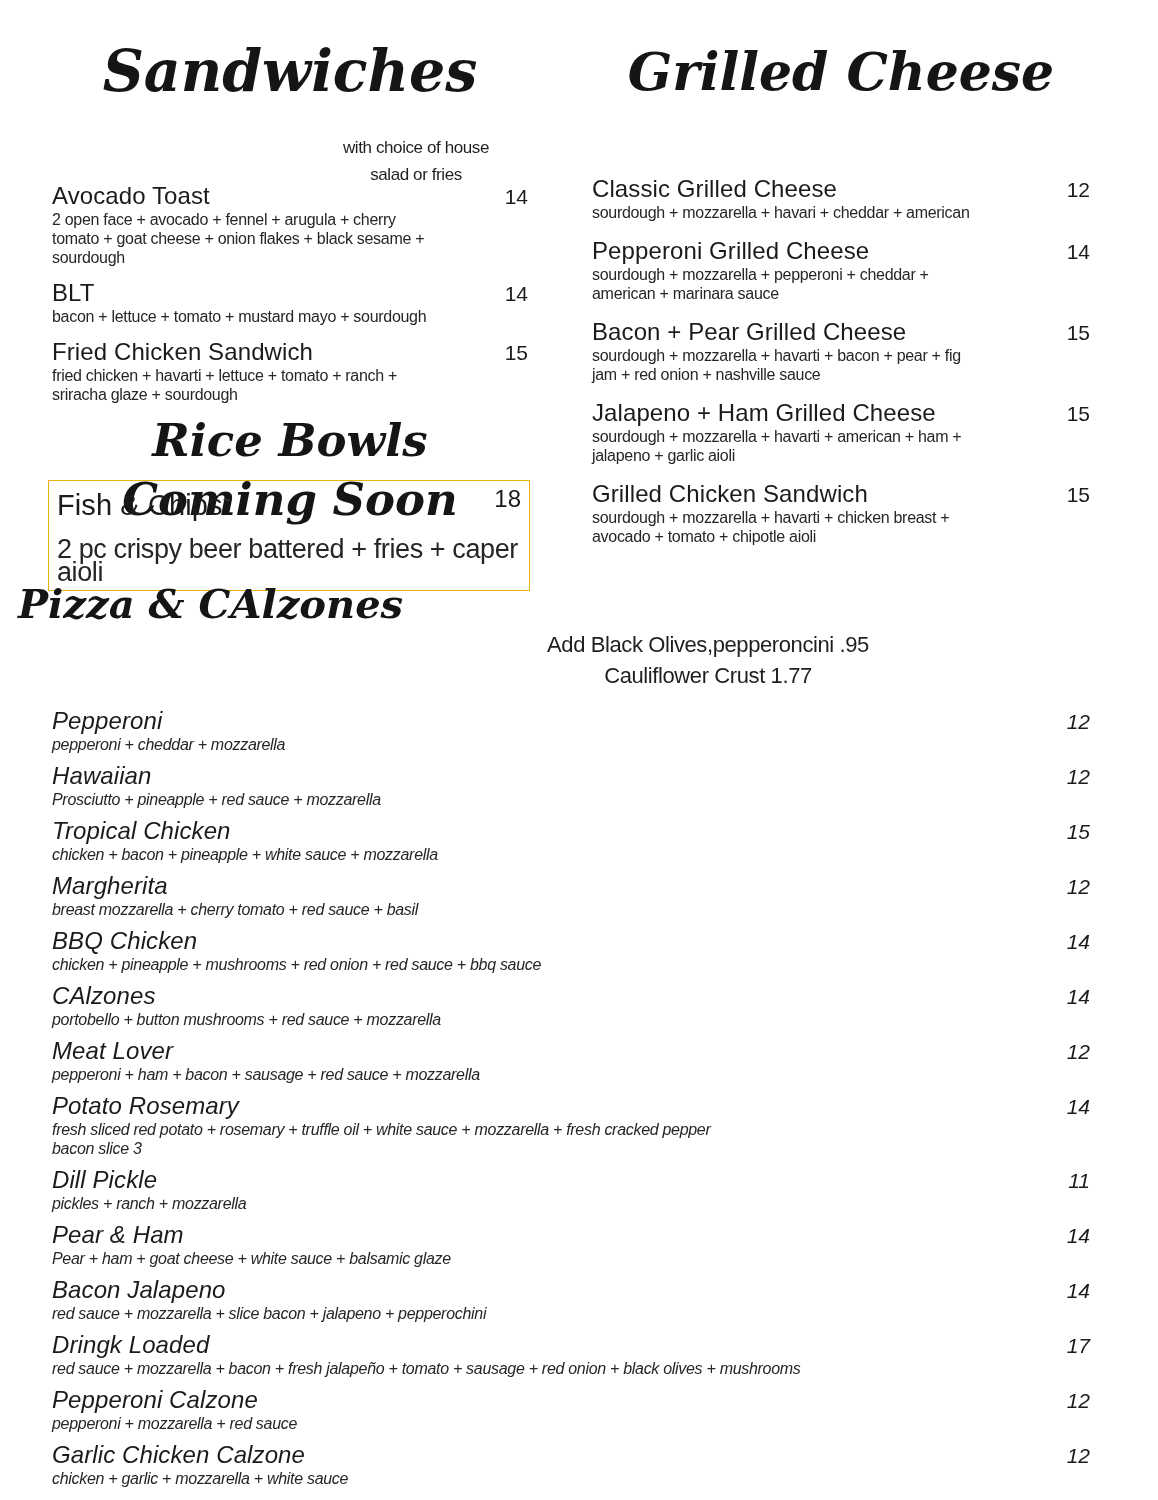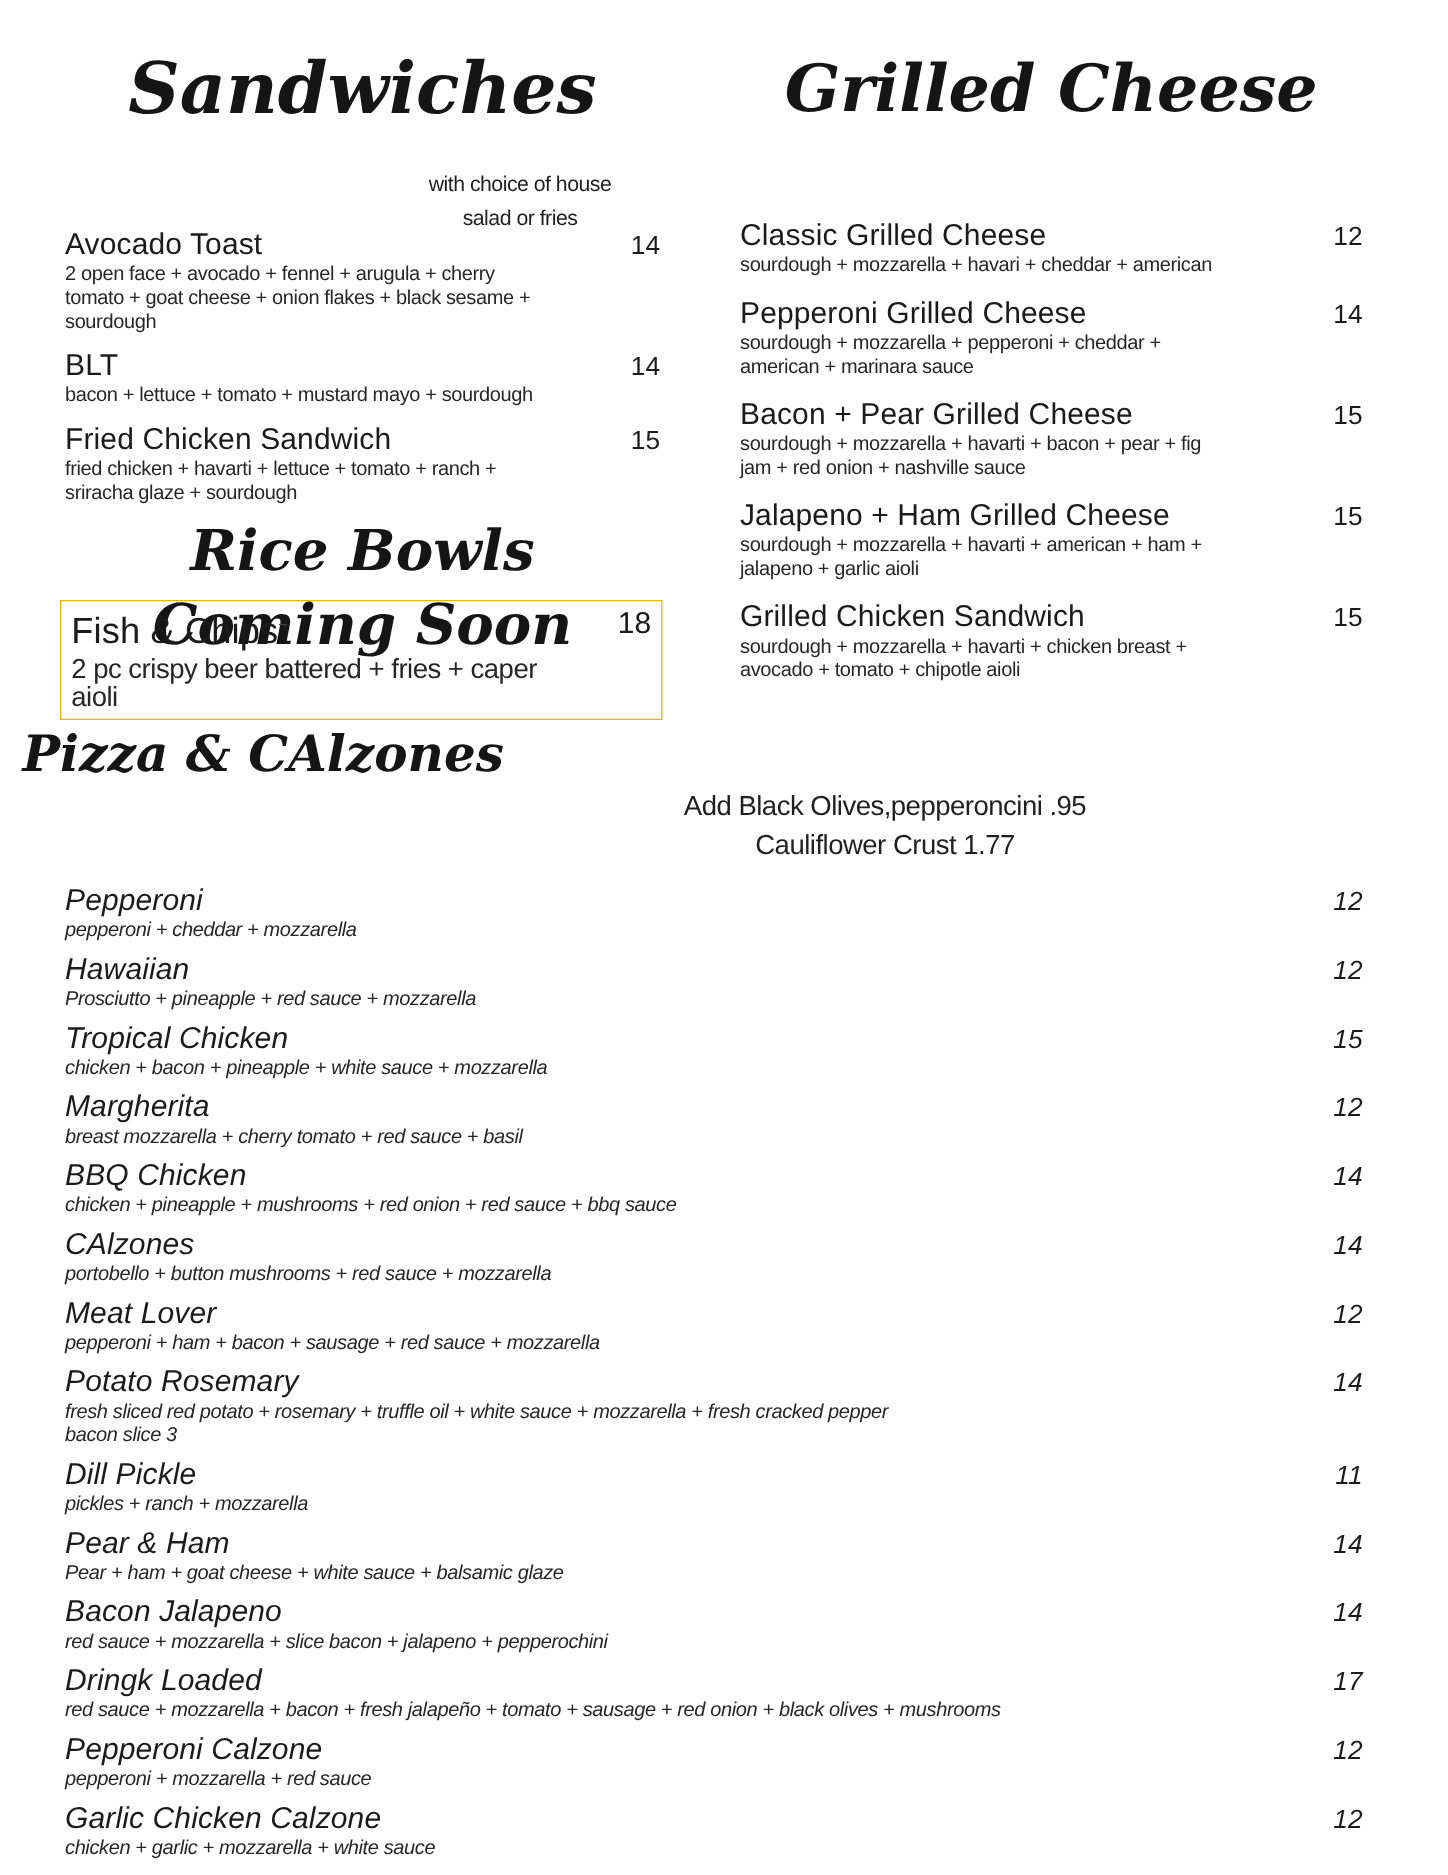--- a/index.html
+++ b/index.html
@@ -31,21 +31,21 @@
   #gc-items .item{margin-bottom:15px;}
   #pz-items .item{margin-bottom:8px;}
   .irow{display:flex;justify-content:space-between;align-items:flex-start;}
   .iname{font-size:24px;line-height:28px;letter-spacing:0.1px;color:#1b1b1b;}
   .iprice{font-size:21px;line-height:27px;padding-top:1px;color:#1b1b1b;}
   .idesc{font-size:16px;line-height:19px;letter-spacing:-0.3px;color:#262626;white-space:pre-line;}
   
   #fish-box{left:48px;top:480px;width:464px;border:1px solid #eab308;padding:2px 8px 6px 8px;}
   #fish-box .iname{font-size:29px;line-height:33px;}
   #fish-box .iprice{font-size:24px;line-height:30px;}
-  #fish-box .idesc{font-size:22px;line-height:23px;letter-spacing:-0.4px;}
+  #fish-box .idesc{font-size:27px;line-height:23px;letter-spacing:-0.4px;margin-top:16px;}
   .tilde{font-size:13px;vertical-align:super;color:#4a4a4a;}
 </style>
 </head>
 <body>
 
 <div class="abs script" id="sw-title">Sandwiches</div>
 <div class="abs" id="sw-sub">
   <div>with choice of house</div>
   <div>salad or fries</div>
 </div>

